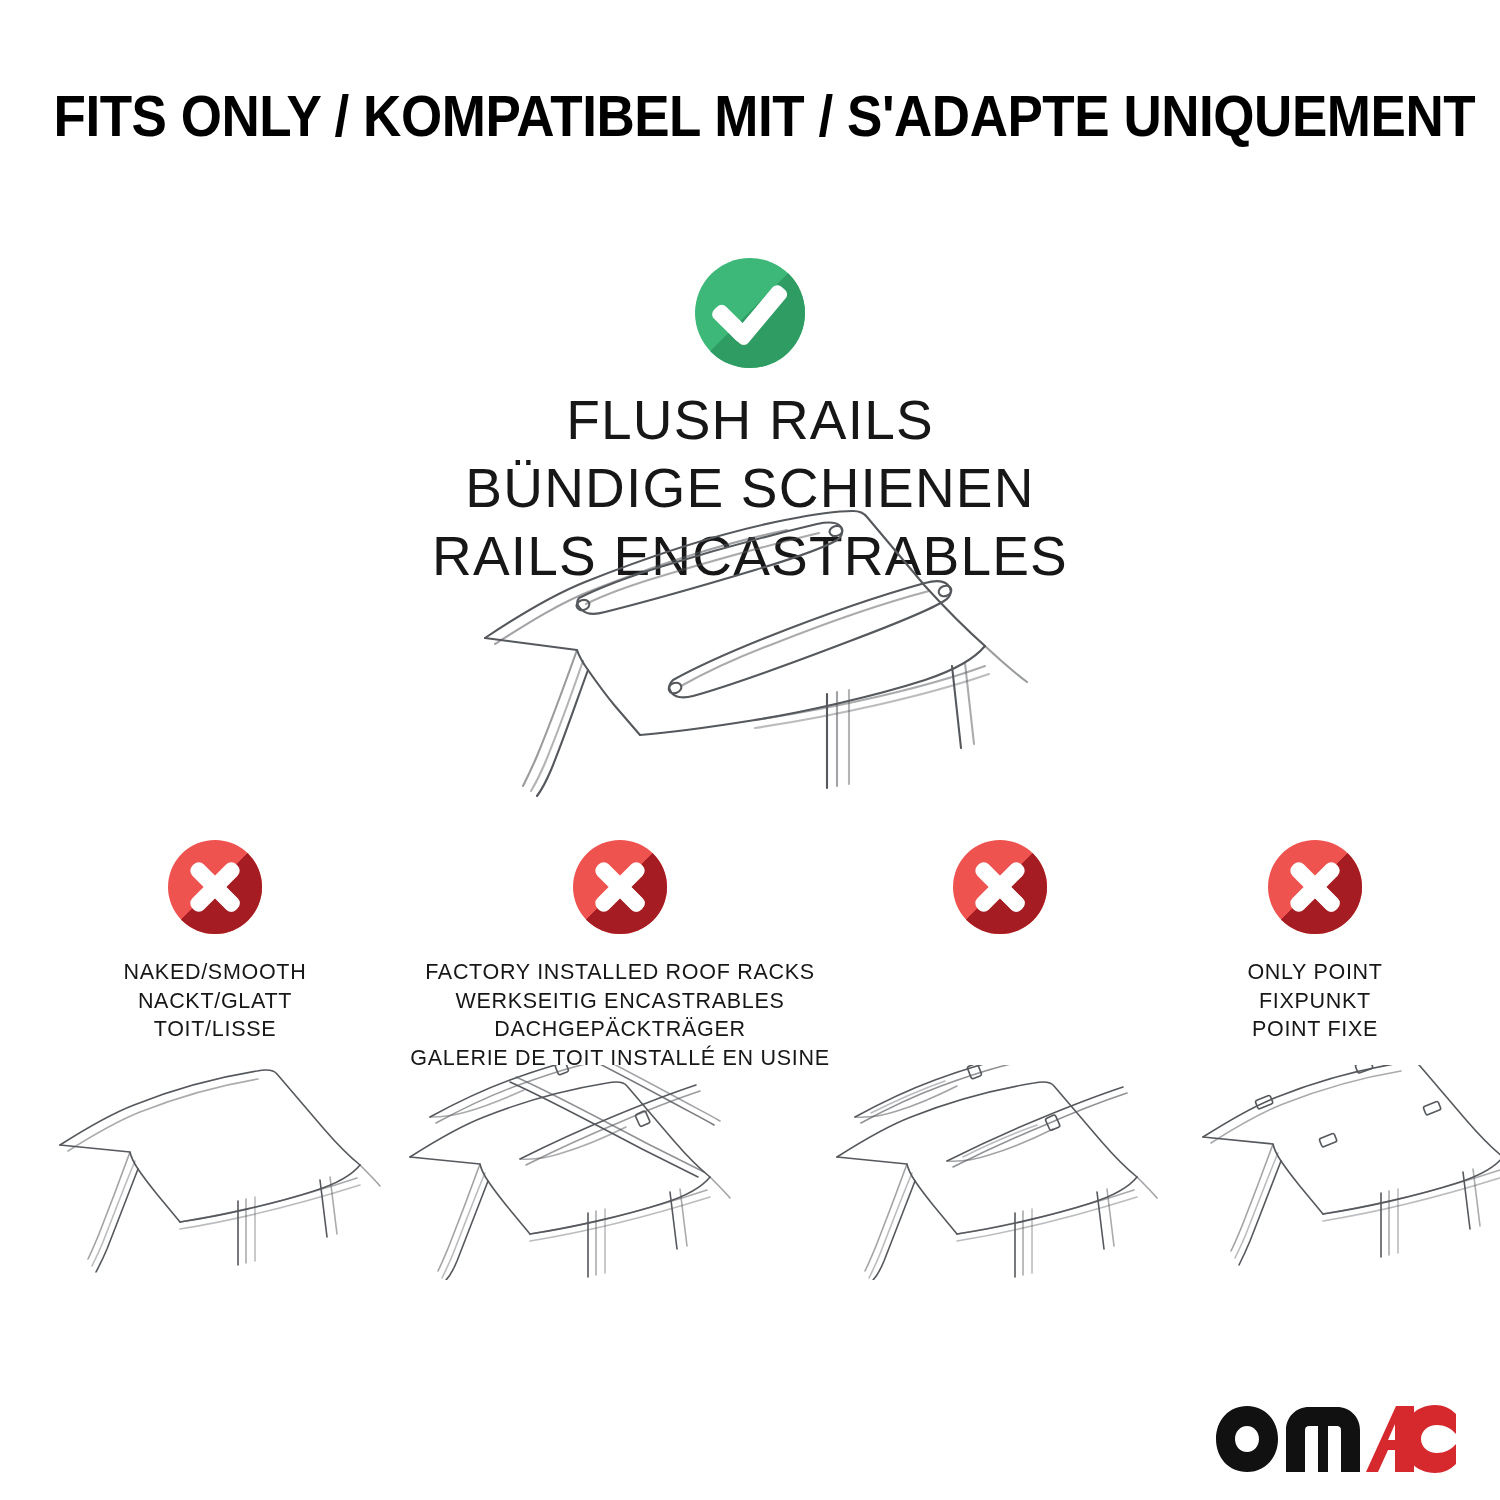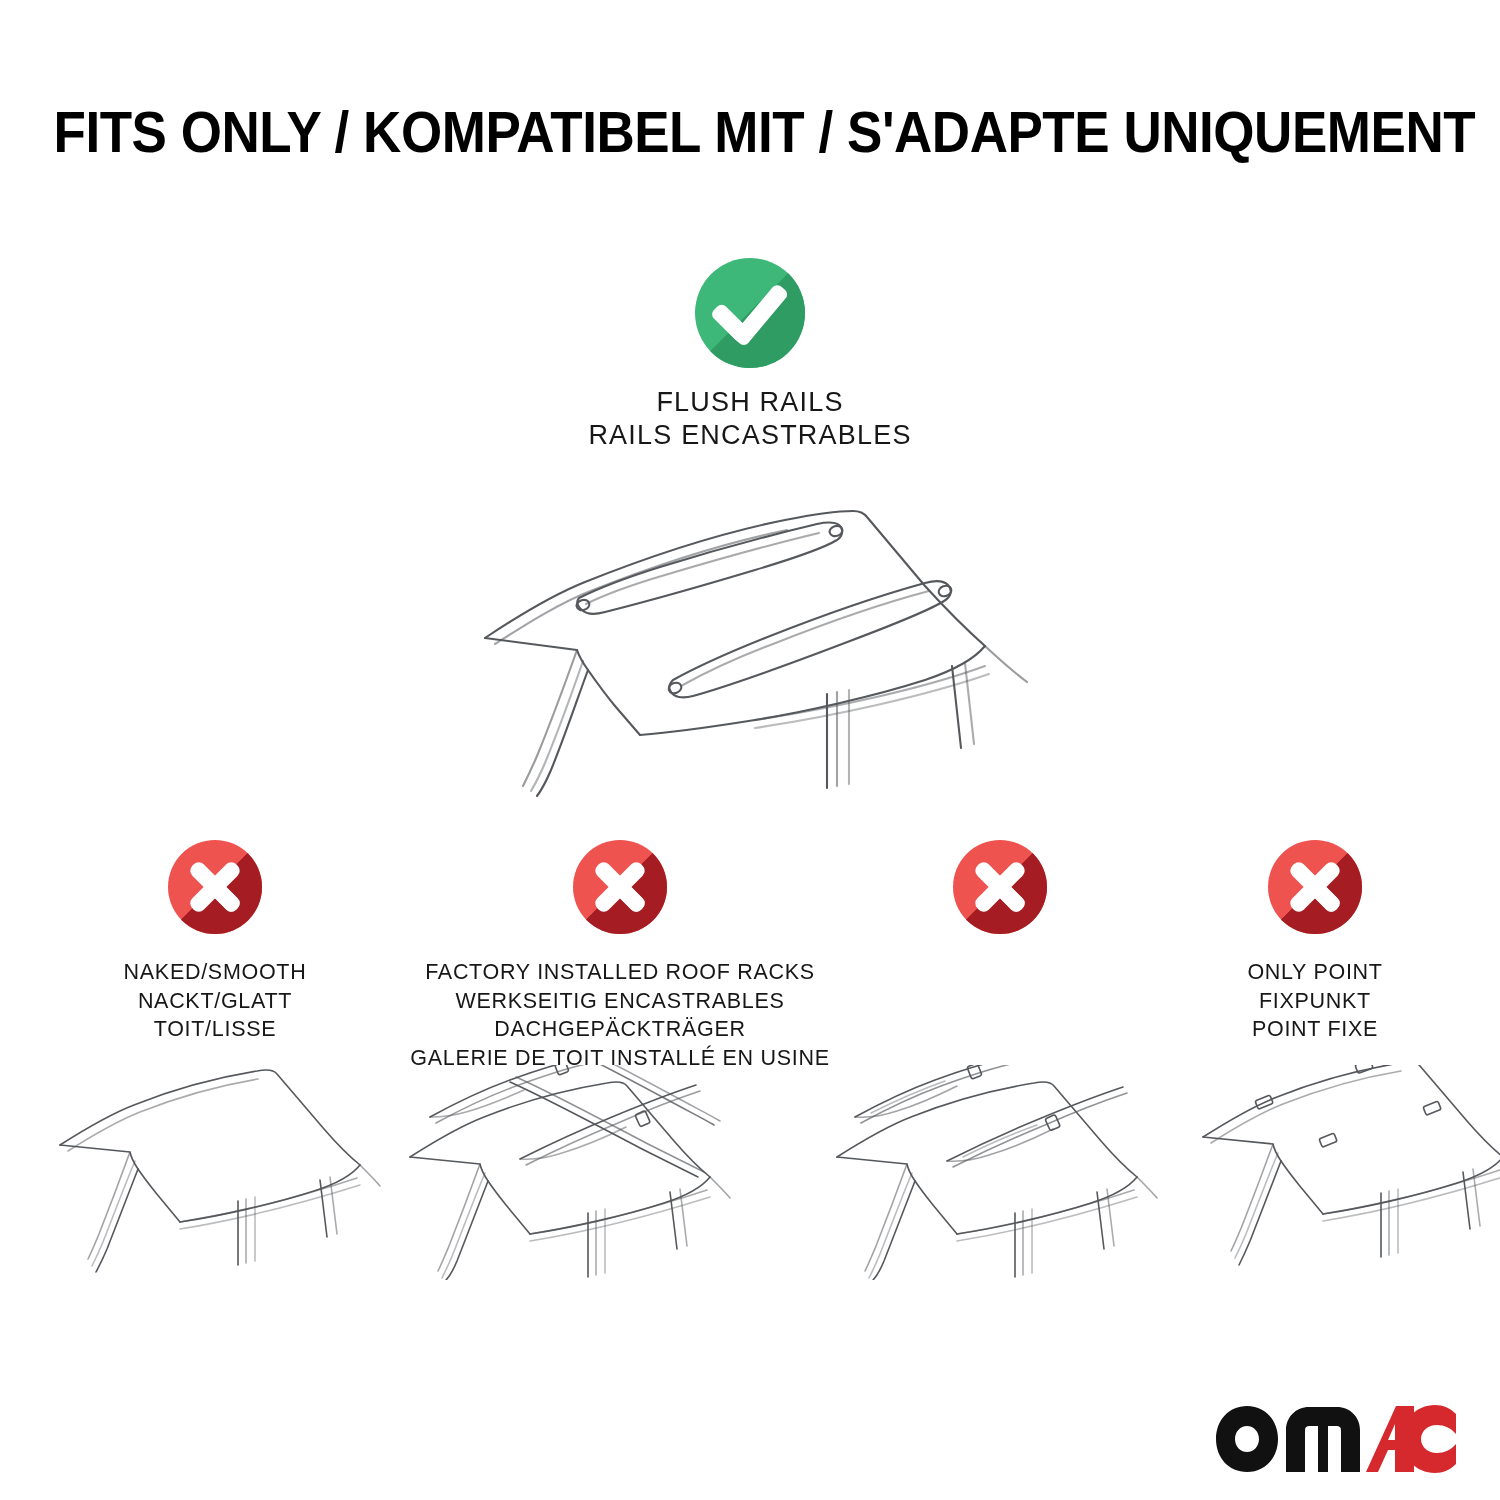--- a/index.html
+++ b/index.html
@@ -8,21 +8,21 @@
     background:#ffffff;
     font-family:"Liberation Sans", sans-serif;
     color:#1a1a1a;
     overflow:hidden;
     position:relative;
   }
 
   
   #title-bar{
     position:absolute;
-    left:0;top:104px;width:1500px;
+    left:0;top:88px;width:1500px;
     text-align:center;
   }
   #title-bar .title-text{
     display:inline-block;
     font-family:"Liberation Sans Narrow","Liberation Sans",sans-serif;
     font-weight:700;
     font-size:57px;
     letter-spacing:-0.5px;
     line-height:1;
     color:#000;
@@ -96,21 +96,21 @@
   .x-mark i.a{transform:rotate(45deg);}
   .x-mark i.b{transform:rotate(-45deg);}
   .x-mark i.bs{
     background:#dedede;
     transform:rotate(-45deg);
     clip-path:polygon(0 55%,100% 55%,100% 100%,0 100%);
   }
 
   #ok-labels{
     margin-top:18px;
-    font-size:27px;
+    font-size:55px;
     line-height:1.24;
     letter-spacing:1.2px;
     font-weight:400;
     color:#171717;
   }
 
   
   #main-illustration{
     position:absolute;left:455px;top:498px;width:600px;height:300px;
   }
@@ -158,20 +158,21 @@
     <span class="shadow"></span>
     <span class="check-mark">
       <i class="sh"></i>
       <i class="s"></i>
       <i class="l"></i>
     </span>
   </div>
 
   <div id="ok-labels">
     <div>FLUSH RAILS</div>
+    <div>BÜNDIGE SCHIENEN</div>
     <div>RAILS ENCASTRABLES</div>
   </div>
 </div>
 
 <div id="main-illustration">
   <svg width="600" height="300" viewBox="0 0 600 300" fill="none" stroke="#55585c" stroke-width="2.1" stroke-linecap="round" stroke-linejoin="round">
 
     <path d="M30 140 C 60 120 95 98 130 84 C 190 60 260 36 330 22 C 360 16 382 13 398 13
              C 404 13 409 15 412 19 L 470 88 C 490 110 512 132 530 148"></path>
     <path d="M530 148 C 520 160 500 172 470 182 C 420 198 350 214 300 222"></path>

